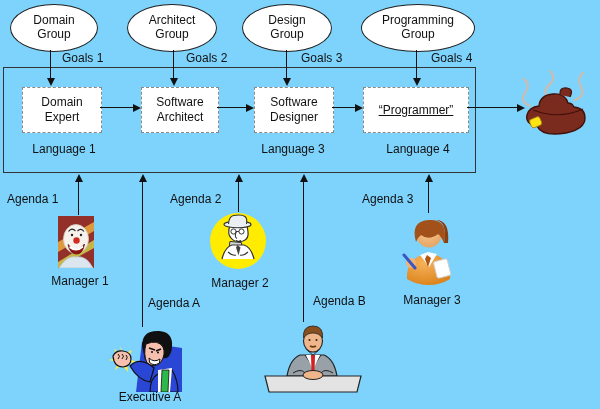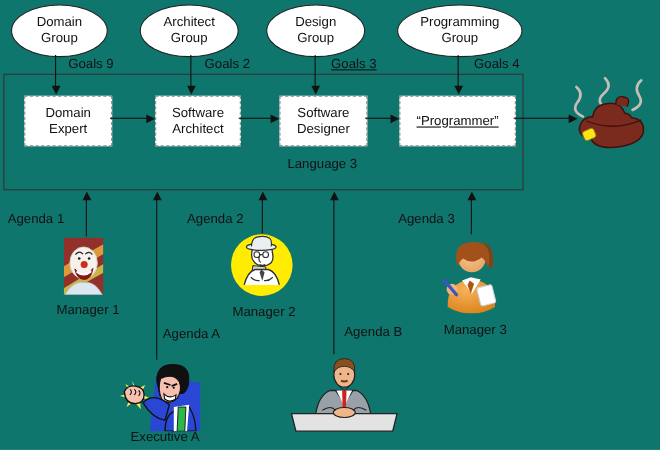--- a/index.html
+++ b/index.html
@@ -1,17 +1,17 @@
 <!DOCTYPE html>
 <html><head>
 <meta charset="utf-8">
 <style>
   html,body{margin:0;padding:0;background:#fff;}
   #stage{
-    position:relative;width:600px;height:409px;background:#0f766e;overflow:hidden;
+    position:relative;width:600px;height:409px;background:#7dd3fc;overflow:hidden;
     font-family:"Liberation Sans", sans-serif;color:#111;
   }
   .ellipse{
     position:absolute;border:1.4px solid #222;border-radius:50%;background:#fff;
     display:flex;align-items:center;justify-content:center;text-align:center;
     font-size:12px;line-height:1.15;white-space:pre-line;
   }
   .mainrect{position:absolute;border:1.6px solid #333;background:transparent;}
   .dashedbox{
     position:absolute;border:1.5px dashed #8a8a8a;background:#fff;
@@ -46,44 +46,46 @@
 
   <div class="vline" style="left:50px;top:50px;height:29px;"></div>
   <div class="arr down" style="left:47px;top:78px;"></div>
   <div class="vline" style="left:173px;top:50px;height:29px;"></div>
   <div class="arr down" style="left:170px;top:78px;"></div>
   <div class="vline" style="left:286px;top:50px;height:29px;"></div>
   <div class="arr down" style="left:283px;top:78px;"></div>
   <div class="vline" style="left:416px;top:50px;height:29px;"></div>
   <div class="arr down" style="left:413px;top:78px;"></div>
 
-  <div class="lbl" style="left:62px;top:51px;">Goals 9</div>
+  <div class="lbl" style="left:62px;top:51px;">Goals 1</div>
   <div class="lbl" style="left:186px;top:51px;">Goals 2</div>
-  <div class="lbl" style="left:301px;top:51px;text-decoration:underline;">Goals 3</div>
+  <div class="lbl" style="left:301px;top:51px;">Goals 3</div>
   <div class="lbl" style="left:431px;top:51px;">Goals 4</div>
 
   <div class="dashedbox" style="left:22px;top:87px;width:78px;height:44px;"><span>Domain
 Expert</span></div>
   <div class="dashedbox" style="left:141px;top:87px;width:76px;height:44px;"><span>Software
 Architect</span></div>
   <div class="dashedbox" style="left:254px;top:87px;width:78px;height:44px;"><span>Software
 Designer</span></div>
   <div class="dashedbox" style="left:363px;top:87px;width:104px;height:44px;text-decoration:underline;"><span>“Programmer”</span></div>
 
   <div class="hline" style="left:100px;top:107px;width:34px;"></div>
   <div class="arr right" style="left:133px;top:104px;"></div>
   <div class="hline" style="left:217px;top:107px;width:30px;"></div>
   <div class="arr right" style="left:246px;top:104px;"></div>
   <div class="hline" style="left:332px;top:107px;width:24px;"></div>
   <div class="arr right" style="left:355px;top:104px;"></div>
 
   <div class="hline" style="left:467px;top:107px;width:51px;"></div>
   <div class="arr right" style="left:517px;top:104px;"></div>
 
+  <div class="lbl c" style="left:22px;top:142px;width:84px;">Language 1</div>
   <div class="lbl c" style="left:251px;top:142px;width:84px;">Language 3</div>
+  <div class="lbl c" style="left:376px;top:142px;width:84px;">Language 4</div>
 
   <div class="arr up" style="left:75px;top:174px;"></div>
   <div class="vline" style="left:78px;top:181px;height:34px;"></div>
   <div class="arr up" style="left:139px;top:174px;"></div>
   <div class="vline" style="left:142px;top:181px;height:146px;"></div>
   <div class="arr up" style="left:235px;top:174px;"></div>
   <div class="vline" style="left:238px;top:181px;height:31px;"></div>
   <div class="arr up" style="left:300px;top:174px;"></div>
   <div class="vline" style="left:303px;top:181px;height:141px;"></div>
   <div class="arr up" style="left:425px;top:174px;"></div>

